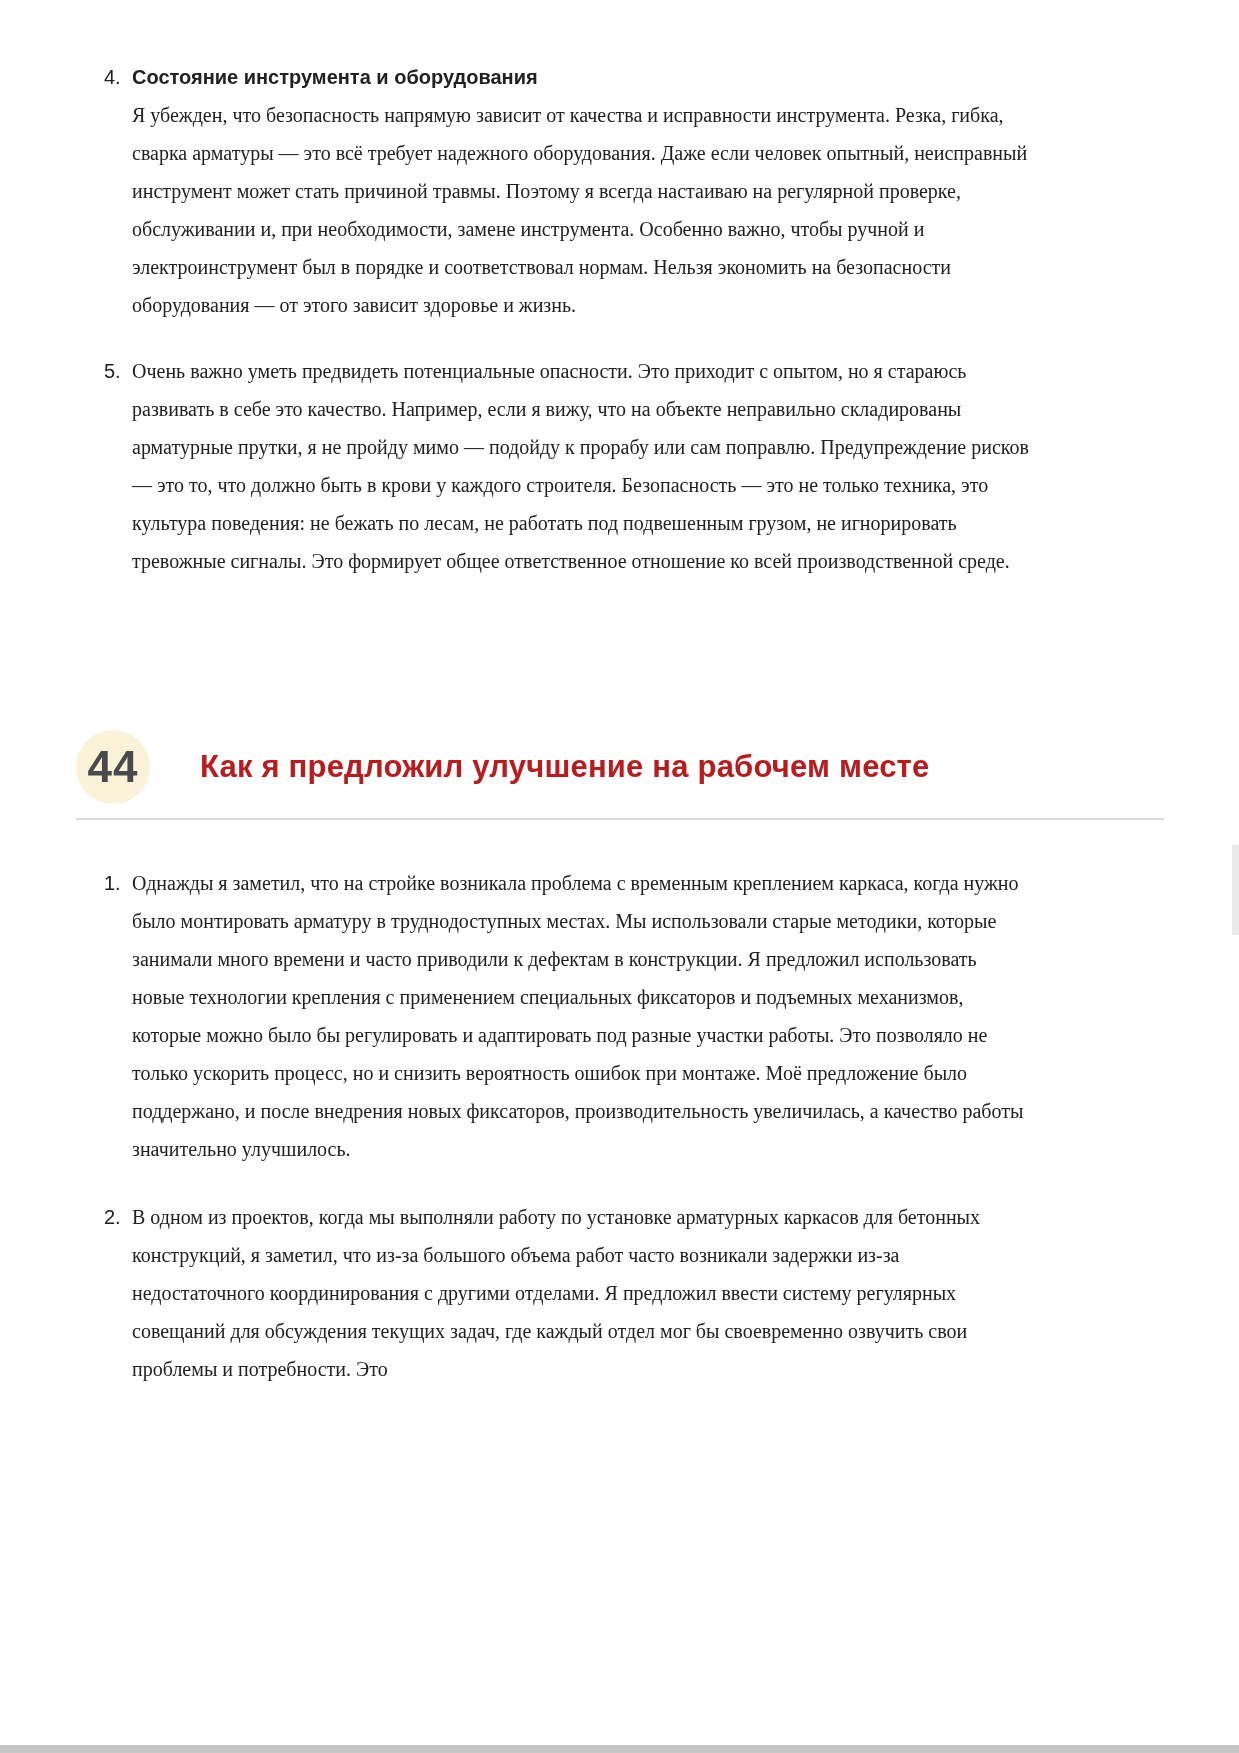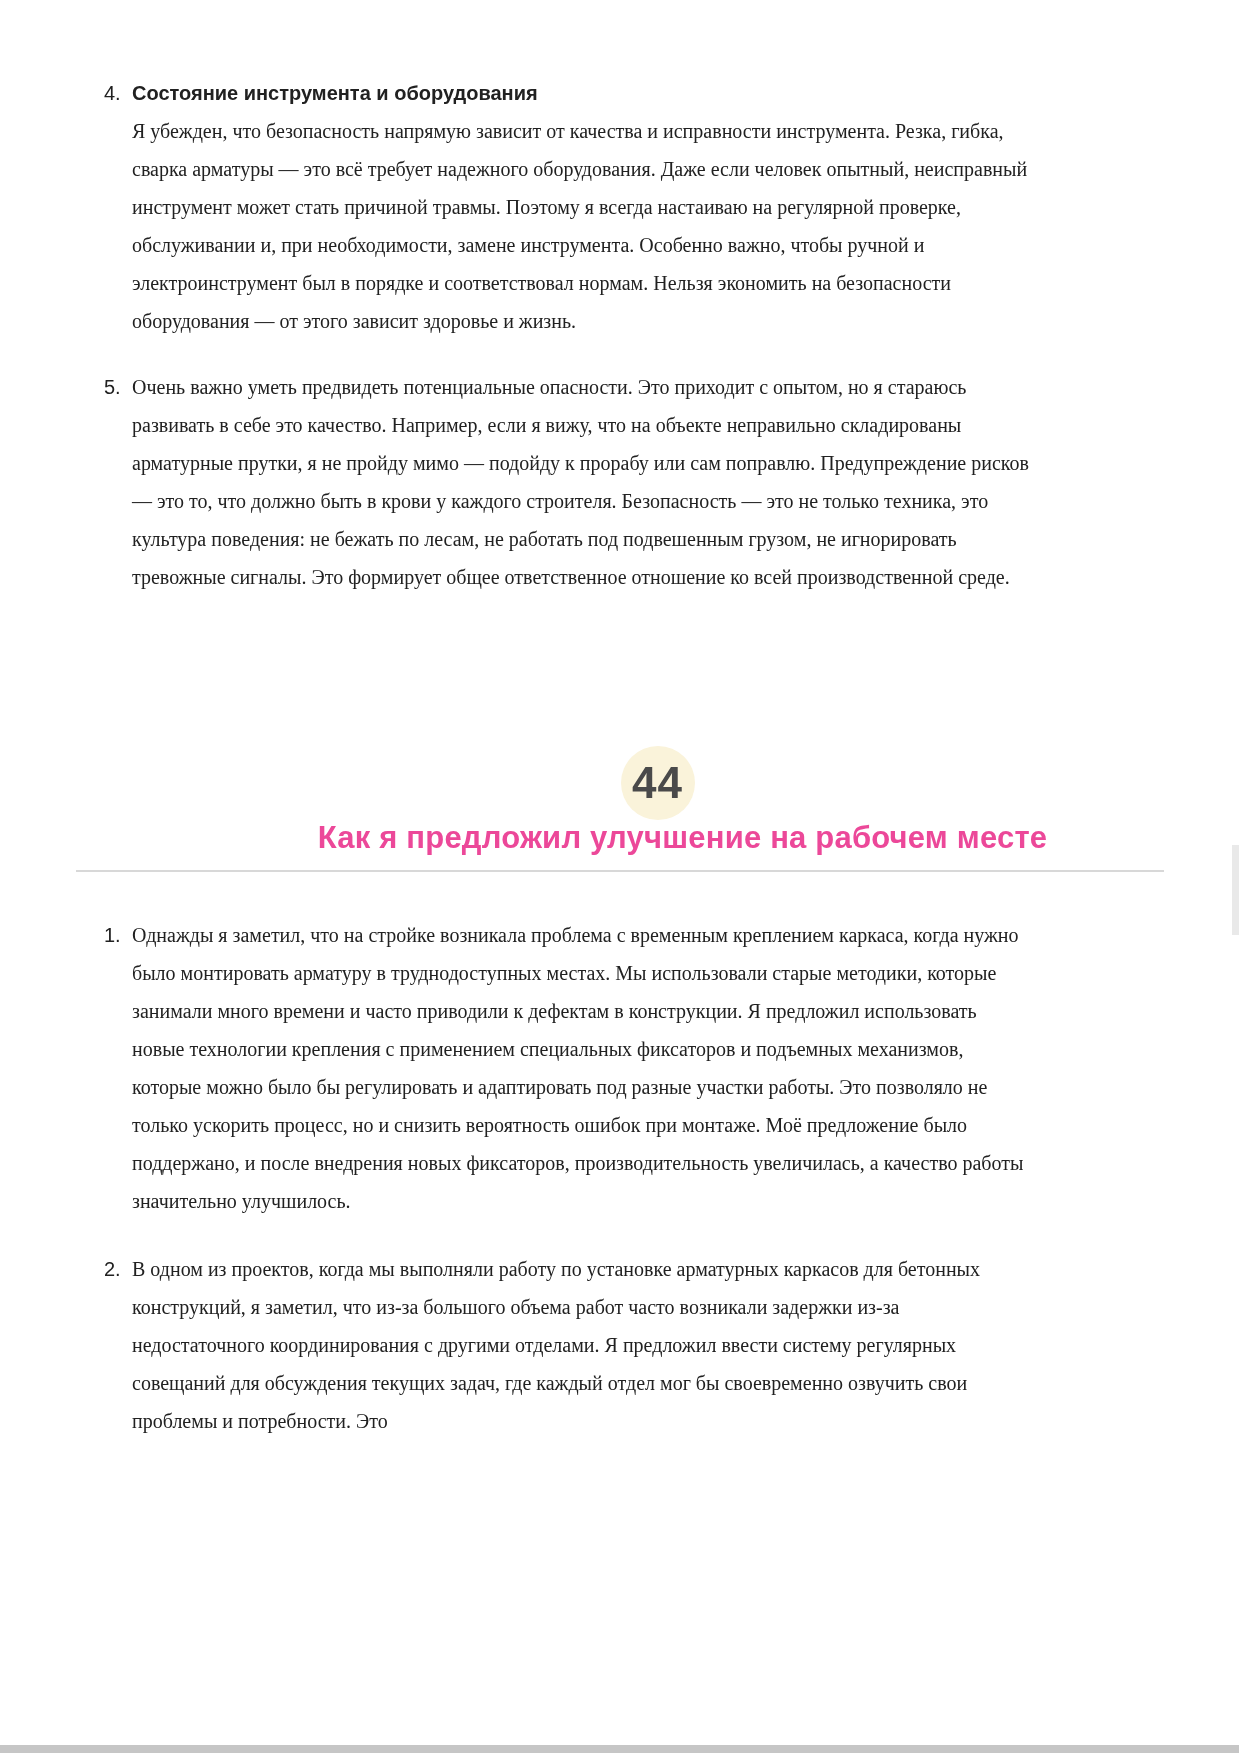--- a/index.html
+++ b/index.html
@@ -21,49 +21,48 @@
     padding-left: 28px;
     margin-bottom: 28px;
     font-size: 20px;
     line-height: 38px;
   }
   .list-item .num {
     position: absolute;
     left: 0;
     top: 0;
   }
-  .item-title { font-weight: 700; margin-top: 16px; }
+  .item-title { font-weight: 700; }
   .item-body { font-weight: 400; font-family: Liberation Serif, serif; }
 
   .section-header {
     margin: 150px 0 0 76px;
     display: flex;
     align-items: center;
-    flex-direction: column;
   }
   .badge {
     width: 74px;
     height: 74px;
     border-radius: 50%;
     background: #faf3da;
     display: flex;
     align-items: center;
     justify-content: center;
     flex: 0 0 auto;
   }
   .badge span {
     font-size: 44px;
     font-weight: 700;
     color: #4a4a4a;
     letter-spacing: 1px;
   }
   .section-title {
     font-size: 31px;
     font-weight: 700;
-    color: #ec4899;
+    color: #b91c1c;
     margin-left: 50px;
     letter-spacing: 0.2px;
   }
   .rule {
     width: 1088px;
     margin: 14px 0 0 76px;
     border: none;
     border-top: 2px solid #d8d8d8;
     height: 0;
   }

